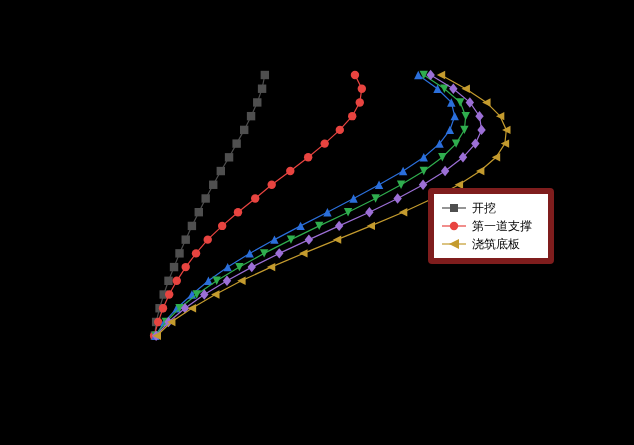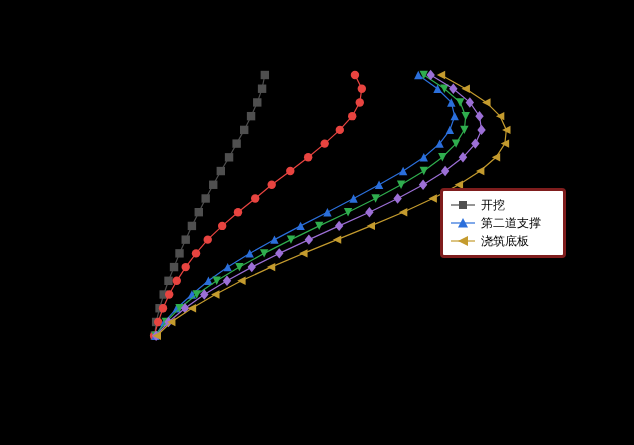--- a/index.html
+++ b/index.html
@@ -6,24 +6,24 @@
   .figure{
     position:relative;
     width:634px;height:445px;
     background:#000;
     overflow:hidden;
     font-family:"Liberation Sans","DejaVu Sans",sans-serif;
   }
   #plot{position:absolute;left:0;top:0;}
   .legend{
     position:absolute;
-    left:440px;top:188px;
+    left:428px;top:188px;
     width:126px;
     background:#ffffff;
-    border:3px solid #7f1d1d;
+    border:6px solid #7f1d1d;
     border-radius:4px;
     padding:5px 8px 5px 7px;
     box-sizing:border-box;
   }
   .legend-item{
     display:flex;
     align-items:center;
     height:18px;
     white-space:nowrap;
   }
@@ -170,24 +170,24 @@
   <div class="legend">
     <div class="legend-item">
       <svg width="26" height="14">
         <line x1="1" y1="7" x2="25" y2="7" stroke-width="1.2" stroke="#4f4f4f"></line>
         <rect x="9" y="3" width="8" height="8" fill="#4f4f4f"></rect>
       </svg>
       <span class="legend-label">开挖</span>
     </div>
     <div class="legend-item">
       <svg width="26" height="14">
-        <line x1="1" y1="7" x2="25" y2="7" stroke-width="1.2" stroke="#2b6fdb"></line>
-        <polygon points="13,2 8,11.5 18,11.5" fill="#2b6fdb"></polygon>
+        <line x1="1" y1="7" x2="25" y2="7" stroke-width="1.2" stroke="#e84440"></line>
+        <circle cx="13" cy="7" r="4.2" fill="#e84440"></circle>
       </svg>
-      <span class="legend-label">第二道支撑</span>
+      <span class="legend-label">第一道支撑</span>
     </div>
     <div class="legend-item">
       <svg width="26" height="14">
         <line x1="1" y1="7" x2="25" y2="7" stroke-width="1.2" stroke="#c49b2e"></line>
         <polygon points="8,7 18,2 18,12" fill="#c49b2e"></polygon>
       </svg>
       <span class="legend-label">浇筑底板</span>
     </div>
   </div>
 </div>

